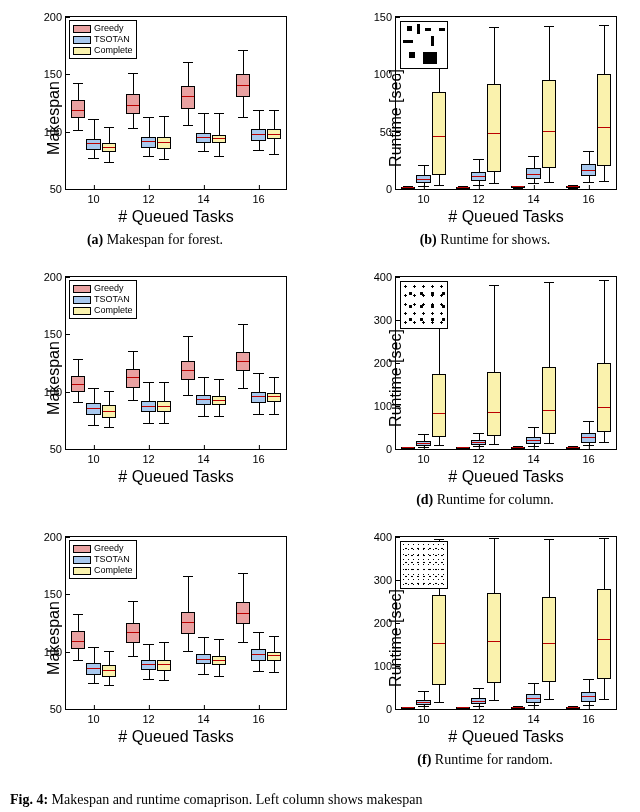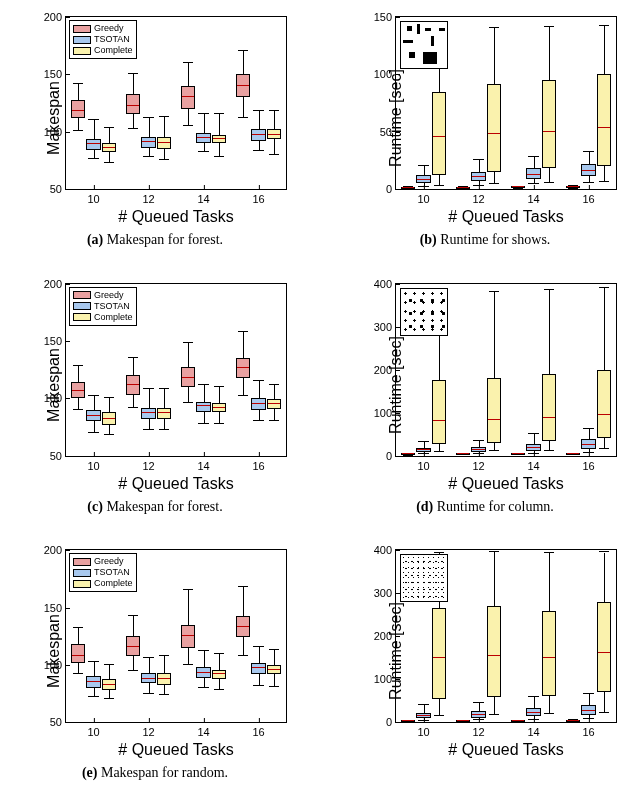--- a/index.html
+++ b/index.html
@@ -449,21 +449,20 @@
             </div>
             <div class="legend-row">
               <div class="swatch" style="background: rgb(250, 242, 173);"></div>
               <span>Complete</span>
             </div>
           </div>
         </div>
         <div class="ylabel">Makespan</div>
         <div class="xlabel"># Queued Tasks</div>
       </div>
-    <div class="caption"><b>(c)</b> <span>Makespan for forest.</span></div>
   </div>
 
   <div class="cell">
     <div class="plot-box">
         <div class="axes">
           <div class="ytick" style="bottom: 0%;">0</div>
           <div class="ytick" style="bottom: 25%;">100</div>
           <div class="ytick" style="bottom: 50%;">200</div>
           <div class="ytick" style="bottom: 75%;">300</div>
           <div class="ytick" style="bottom: 100%;">400</div>
@@ -645,21 +644,20 @@
             </div>
             <div class="legend-row">
               <div class="swatch" style="background: rgb(250, 242, 173);"></div>
               <span>Complete</span>
             </div>
           </div>
         </div>
         <div class="ylabel">Makespan</div>
         <div class="xlabel"># Queued Tasks</div>
       </div>
-    <div class="caption"><b>(e)</b> <span>Makespan for random.</span></div>
   </div>
 
   <div class="cell">
     <div class="plot-box">
         <div class="axes">
           <div class="ytick" style="bottom: 0%;">0</div>
           <div class="ytick" style="bottom: 25%;">100</div>
           <div class="ytick" style="bottom: 50%;">200</div>
           <div class="ytick" style="bottom: 75%;">300</div>
           <div class="ytick" style="bottom: 100%;">400</div>
@@ -737,15 +735,19 @@
           <div class="cap" style="left: 92.1667%; width: 4.66667%; bottom: 5.5%;"></div>
           <div class="cap" style="left: 92.1667%; width: 4.66667%; bottom: 98.75%;"></div>
           <div class="box" style="left: 91.1667%; width: 6.66667%; bottom: 17.5%; height: 52.5%; background: rgb(250, 242, 173);">
             <div class="median" style="bottom: 42.8571%;"></div>
           </div>
           <div class="inset random"></div>
         </div>
         <div class="ylabel">Runtime [sec]</div>
         <div class="xlabel"># Queued Tasks</div>
       </div>
+    <div class="caption"><b>(f)</b> <span>Runtime for random.</span></div>
   </div>
 
+  <div class="fig-caption">
+    <b>Fig. 4:</b> <span>Makespan and runtime comaprison. Left column shows makespan</span>
+  </div>
 </div>
 
 </body></html>

